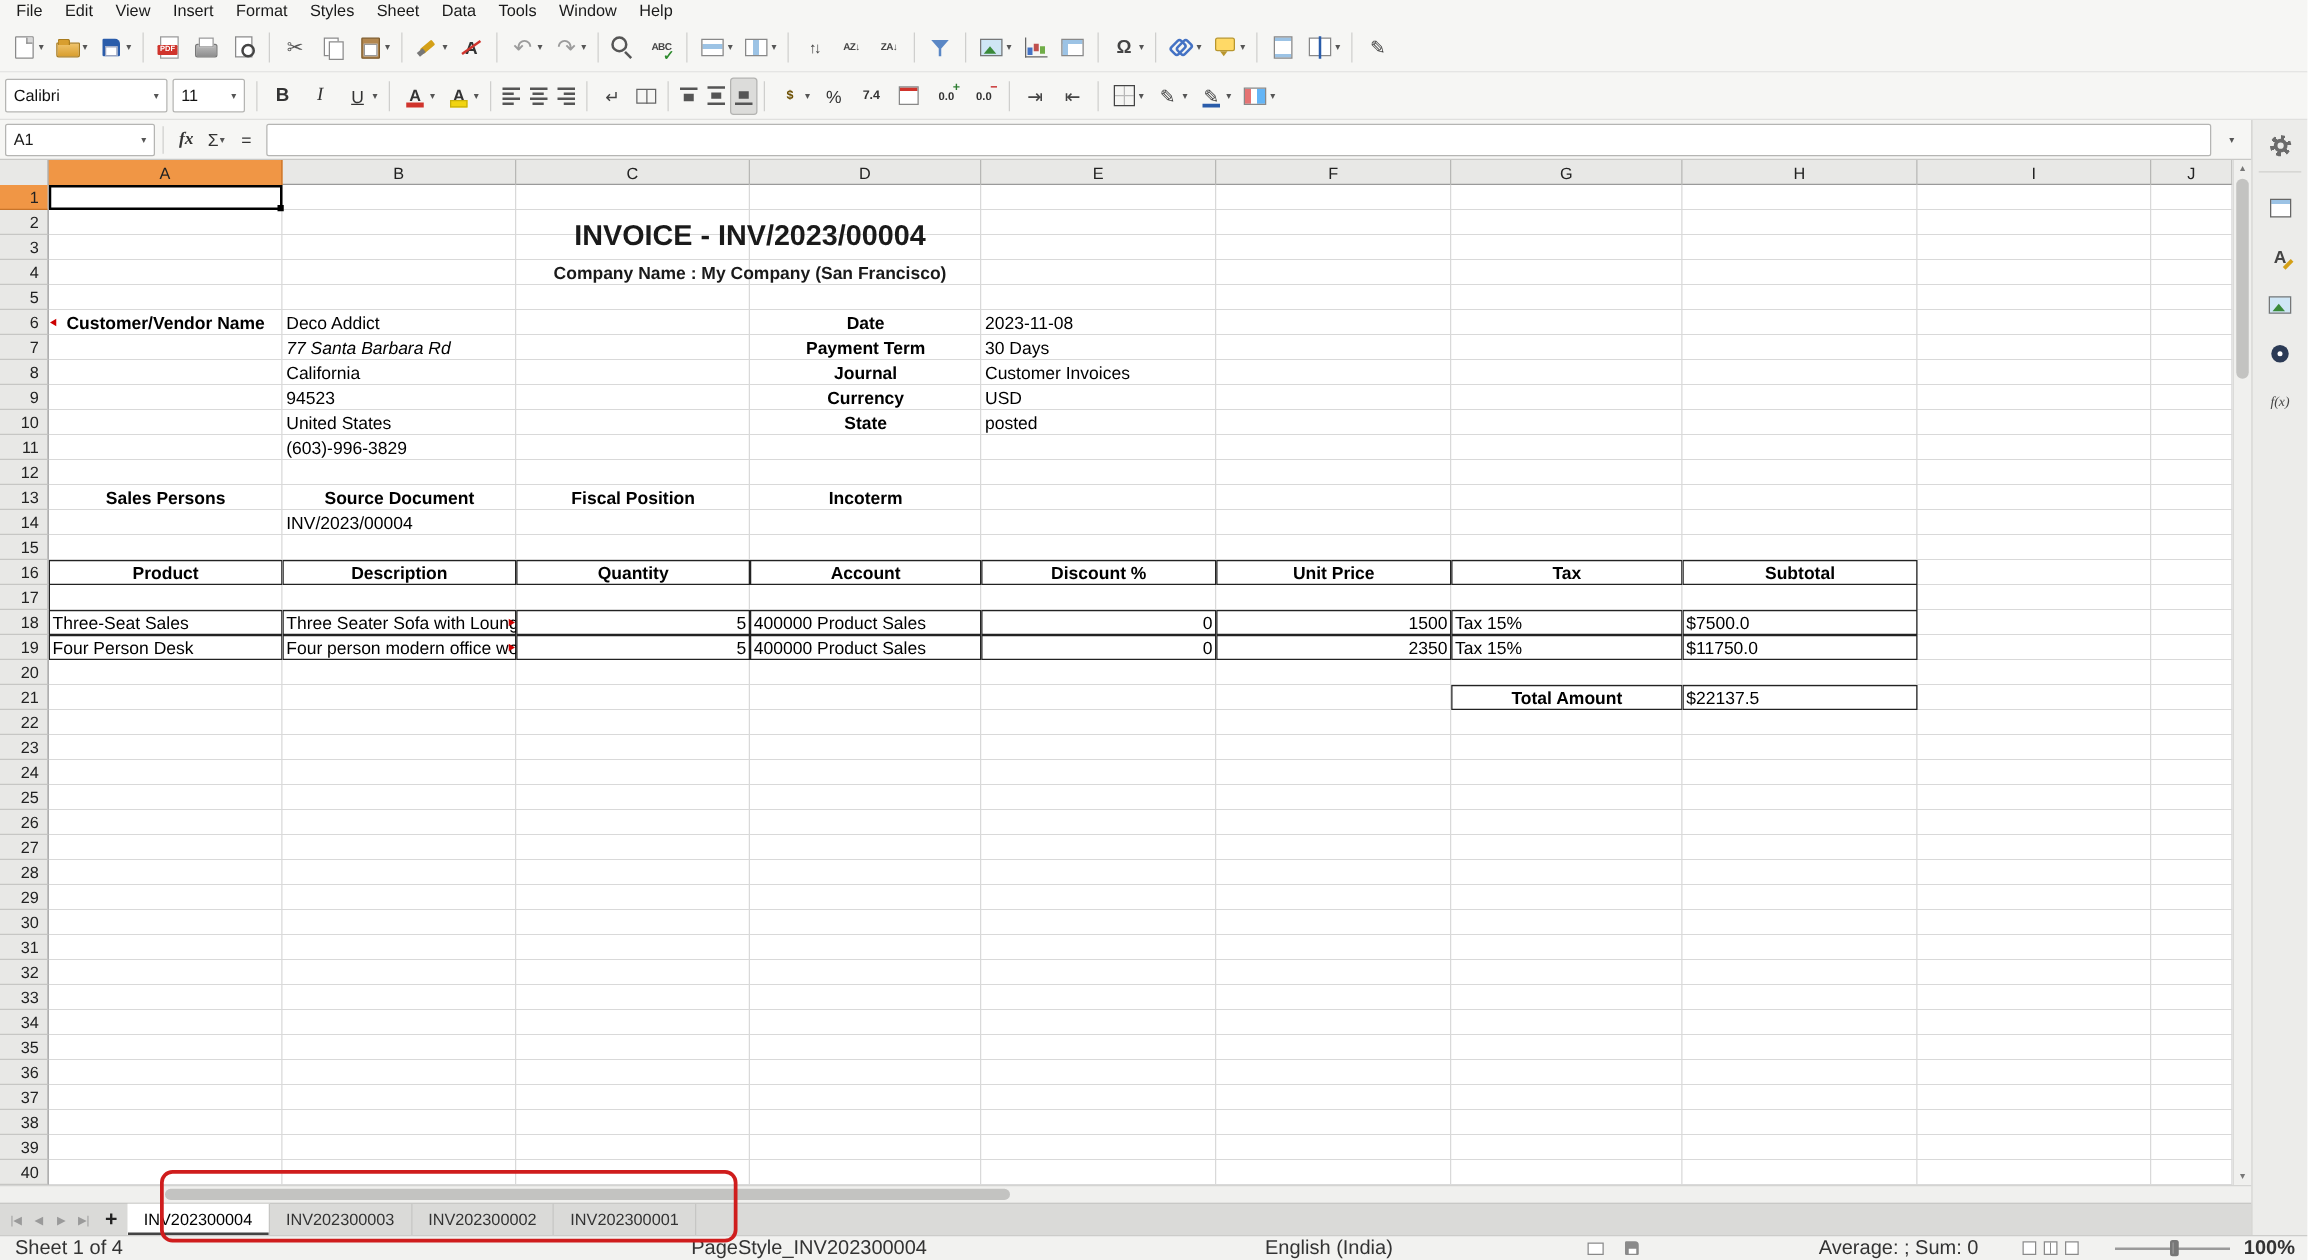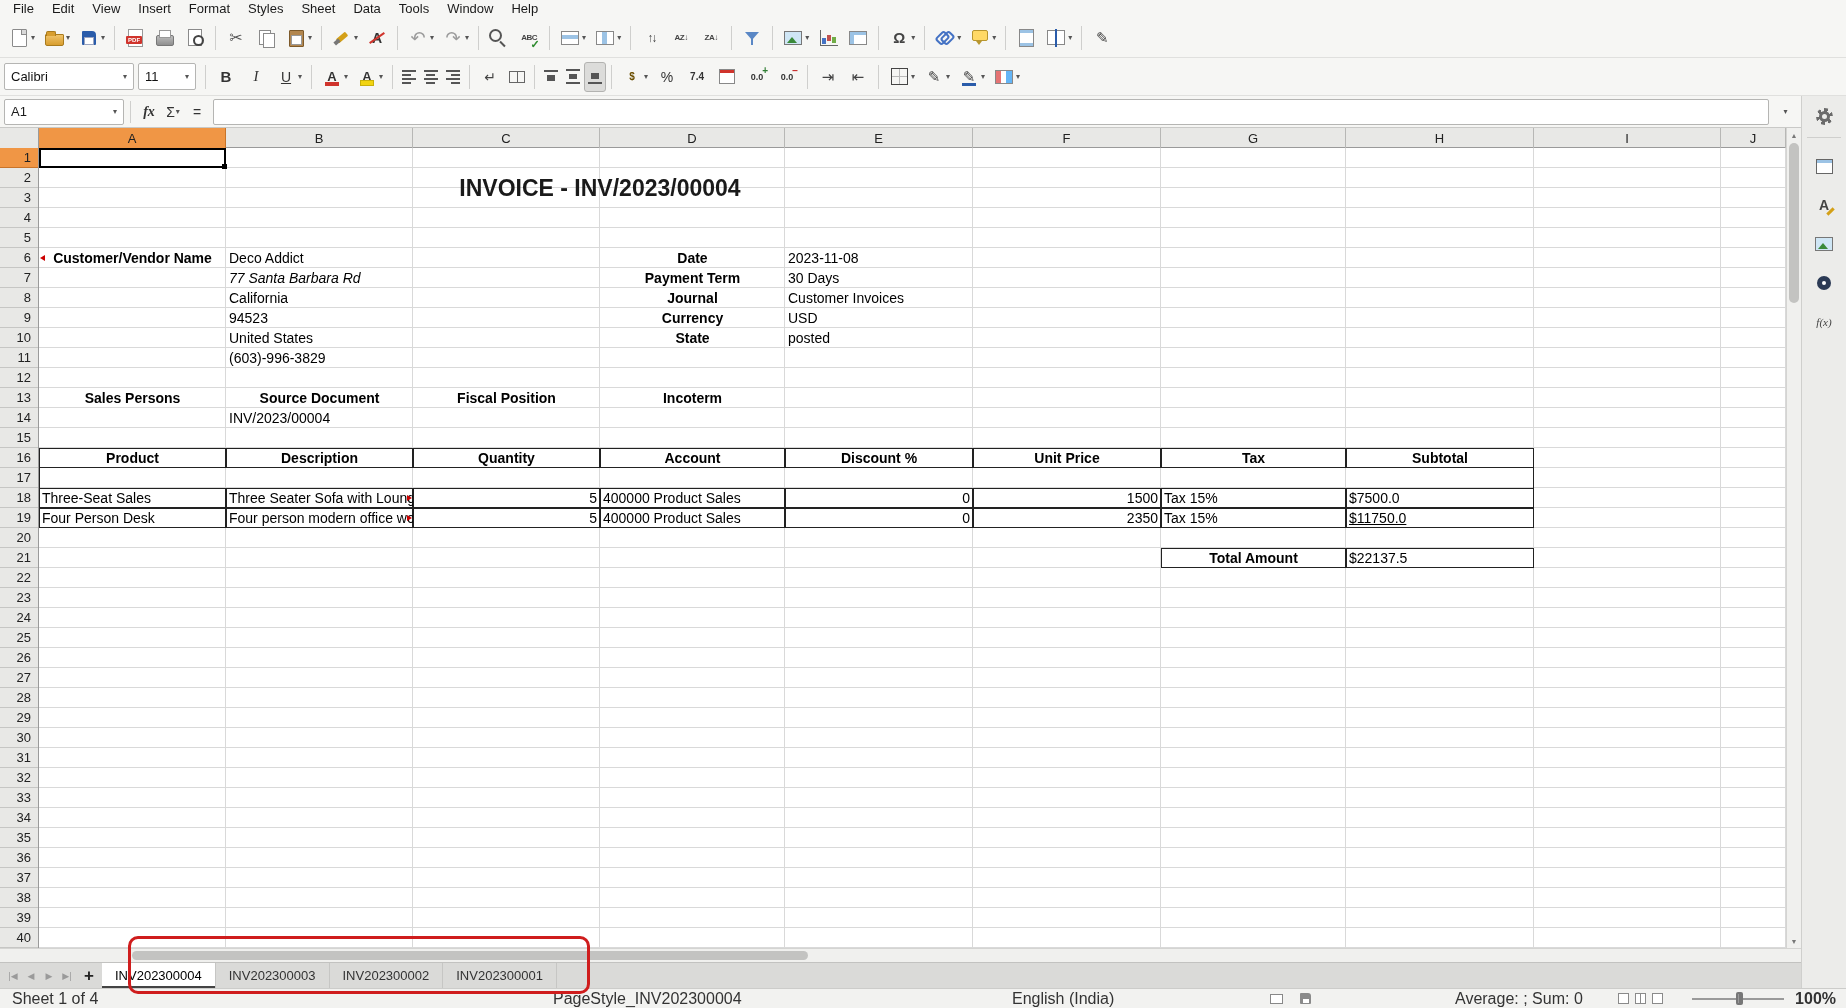--- a/index.html
+++ b/index.html
@@ -514,20 +514,21 @@
                 <div class="row-header">35</div>
                 <div class="row-header">36</div>
                 <div class="row-header">37</div>
                 <div class="row-header">38</div>
                 <div class="row-header">39</div>
                 <div class="row-header">40</div>
               </div>
             <div class="cells">
               <div class="cell-cursor"></div>
               <div class="overlay title">INVOICE - INV/2023/00004</div>
+              <div class="overlay subtitle">Company Name : My Company (San Francisco)</div>
             <div class="vline" style="left: 186px;"></div>
                 <div class="vline" style="left: 373px;"></div>
                 <div class="vline" style="left: 560px;"></div>
                 <div class="vline" style="left: 745px;"></div>
                 <div class="vline" style="left: 933px;"></div>
                 <div class="vline" style="left: 1121px;"></div>
                 <div class="vline" style="left: 1306px;"></div>
                 <div class="vline" style="left: 1494px;"></div>
                 <div class="vline" style="left: 1681px;"></div>
                 <div class="vline" style="left: 1746px;"></div>
@@ -571,21 +572,21 @@
                 <div class="cell right bfull" style="left: 934px; top: 340px; width: 188px;">1500</div>
                 <div class="cell bfull" style="left: 1122px; top: 340px; width: 185px;">Tax 15%</div>
                 <div class="cell bfull" style="left: 1307px; top: 340px; width: 188px;">$7500.0</div>
                 <div class="cell bfull" style="left: 0px; top: 360px; width: 187px;">Four Person Desk</div>
                 <div class="cell bfull" style="left: 187px; top: 360px; width: 187px;">Four person modern office workstation<div class="mark-r"></div></div>
                 <div class="cell right bfull" style="left: 374px; top: 360px; width: 187px;">5</div>
                 <div class="cell bfull" style="left: 561px; top: 360px; width: 185px;">400000 Product Sales</div>
                 <div class="cell right bfull" style="left: 746px; top: 360px; width: 188px;">0</div>
                 <div class="cell right bfull" style="left: 934px; top: 360px; width: 188px;">2350</div>
                 <div class="cell bfull" style="left: 1122px; top: 360px; width: 185px;">Tax 15%</div>
-                <div class="cell bfull" style="left: 1307px; top: 360px; width: 188px; text-decoration: underline;">$11750.0</div>
+                <div class="cell bfull" style="left: 1307px; top: 360px; width: 188px;">$11750.0</div>
                 <div class="cell bold center bfull" style="left: 1122px; top: 400px; width: 185px;">Total Amount</div>
                 <div class="cell bfull" style="left: 1307px; top: 400px; width: 188px;">$22137.5</div>
               </div>
           </div>
         </div>
         <div class="v-scroll">
           <div class="v-arrow top">▲</div>
           <div class="v-thumb"></div>
           <div class="v-arrow bottom">▼</div>
         </div>

